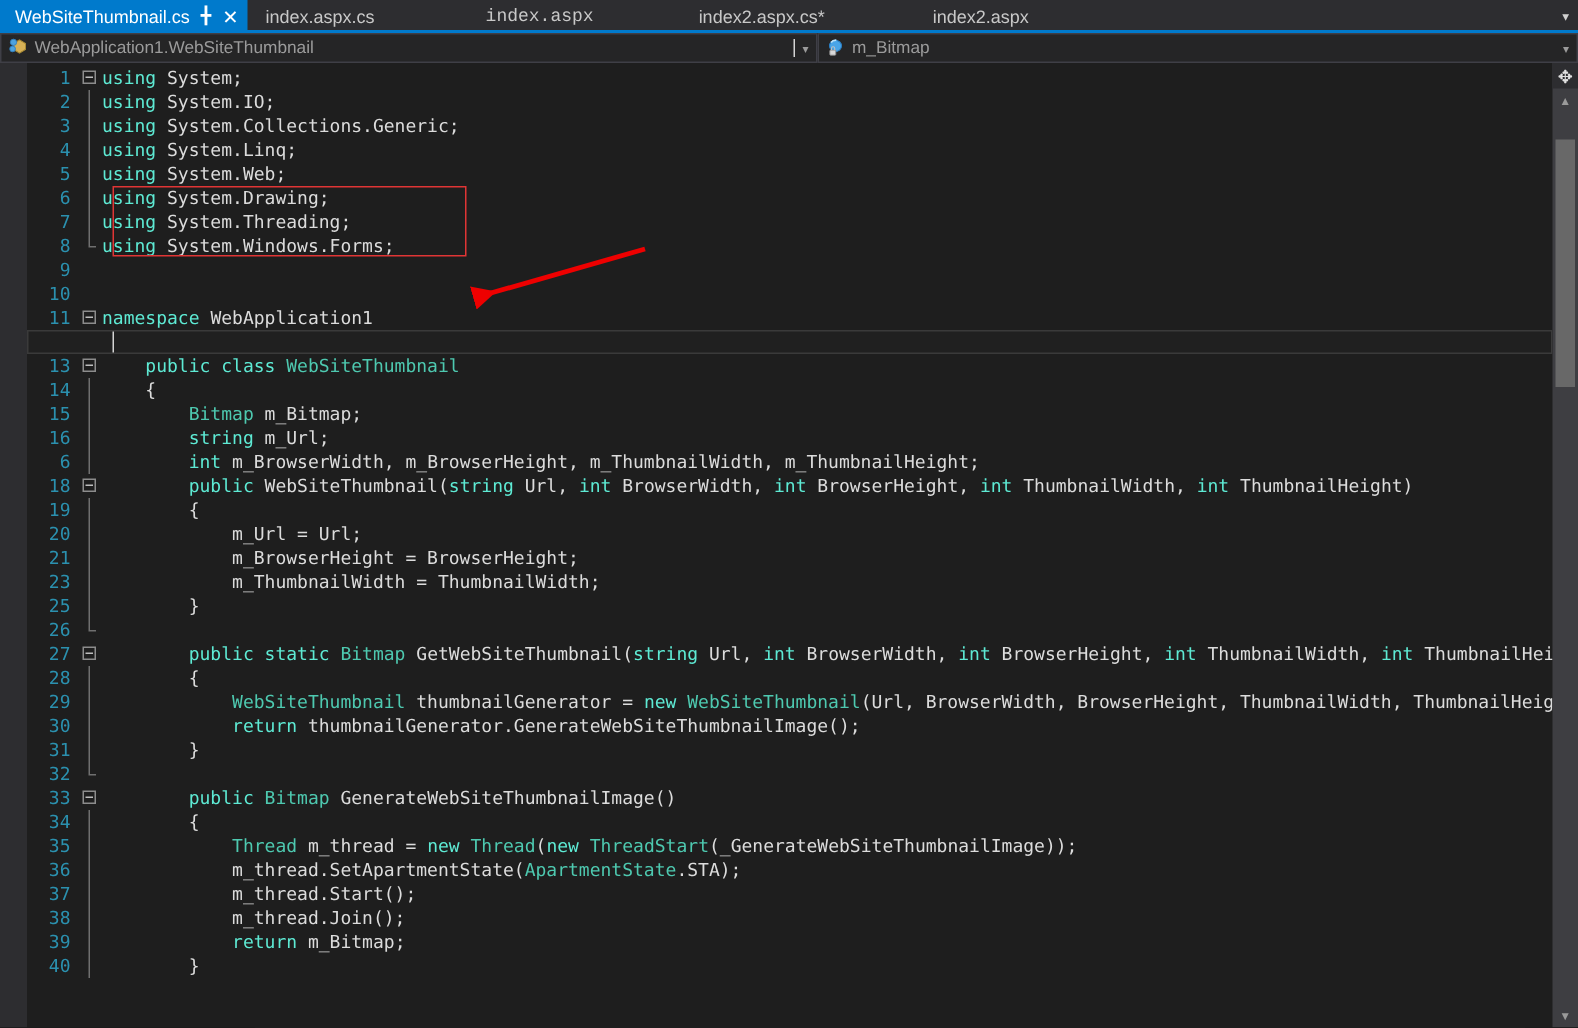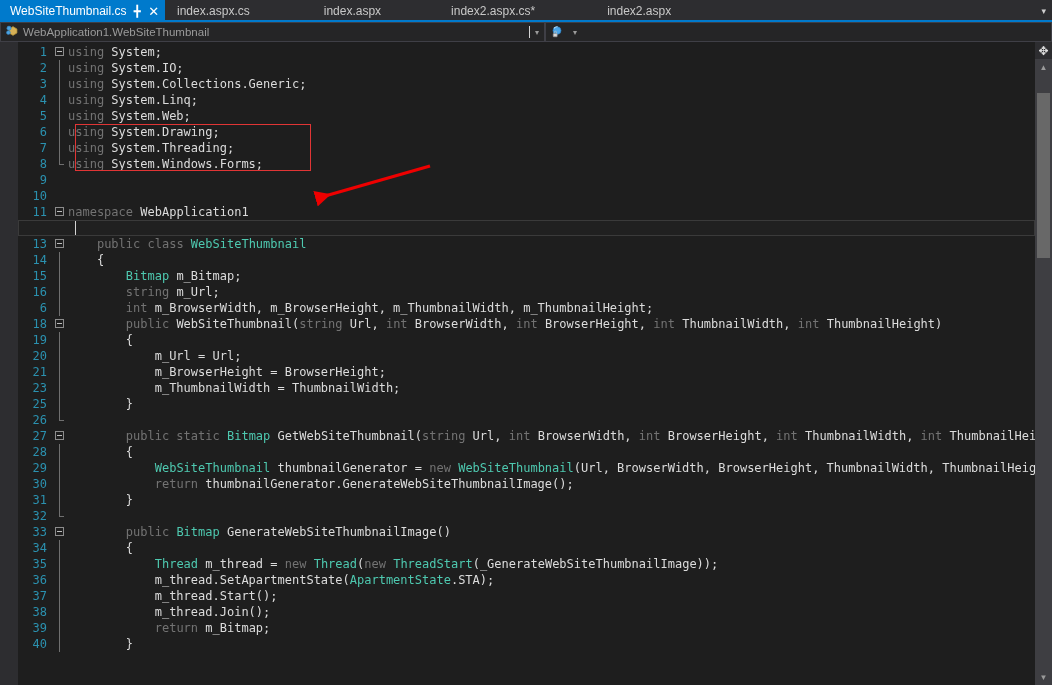--- a/index.html
+++ b/index.html
@@ -49,21 +49,21 @@
     margin-left: 7px;
     color: #ffffff;
     font-size: 12px;
     line-height: 1;
     display: inline-block;
     cursor: pointer;
   }
   .tab-pin { font-size: 11px; transform: scaleX(1.05); }
   .tab-close { font-size: 13px; font-weight: 400; margin-left: 8px; margin-right: 2px; }
   .tab.t2 { margin-left: 2px; }
-  .tab.t3 { margin-left: 54px; }
+  .tab.t3 { margin-left: 54px; font-family: Liberation Mono, monospace; }
   .tab.t4 { margin-left: 50px; }
   .tab.t5 { margin-left: 52px; text-align: right; }
   .tabbar-caret {
     position: absolute;
     right: 6px; top: 0; height: 22px;
     display: flex; align-items: center;
     color: #d0d0d0; font-size: 9px;
     cursor: pointer;
   }
 
@@ -182,21 +182,21 @@
   .fold .vline.endtick:after {
     content: "";
     position: absolute;
     left: 0; top: 8px;
     width: 5px; height: 1px;
     background: #6f6f6f;
   }
   .ltext { flex: 1 1 auto; white-space: pre; }
 
   
-  .kw   { color: #737373; }  
+  .kw   { color: #5eead4; }  
   .typ  { color: #4ec9b0; }  
   .pln  { color: #dcdcdc; }
 
   
   .curline-box {
     position: absolute;
     left: 0; right: 0;
     height: 16px;
     border: 1px solid #3a3a3a;
     background: #202020;
@@ -295,20 +295,21 @@
     </div>
     <div class="navcombo right">
       <span class="nc-icon">
         <svg width="15" height="14" viewBox="0 0 15 14">
           <ellipse cx="7" cy="5.6" rx="4" ry="3.8" fill="#4aa5e8" stroke="#2a7dc0" stroke-width="0.7"></ellipse>
           <path d="M4 3.4 a4 3.8 0 0 1 3.6 -1.6" fill="none" stroke="#bde3fb" stroke-width="1.1"></path>
           <rect x="3.2" y="8.4" width="4" height="3.4" rx="0.6" fill="#d8d8d8" stroke="#8a8a8a" stroke-width="0.6"></rect>
           <path d="M4.3 8.4 v-1.1 a1.1 1.1 0 0 1 2.2 0 v1.1" fill="none" stroke="#c0c0c0" stroke-width="0.7"></path>
         </svg>
       </span>
+      <span class="nc-text">m_Bitmap</span>
       <span class="nc-caret">▾</span>
     </div>
   </div>
 
   <div class="editor-wrap">
     <div class="left-strip"></div>
 
     <div class="code-area">
       <div class="code-inner" id="code-inner">
           <div class="line"><span class="ln">1</span><span class="fold"><span class="boxglyph"></span></span><span class="ltext"><span class="kw">using</span><span class="pln"> System;</span></span></div>

